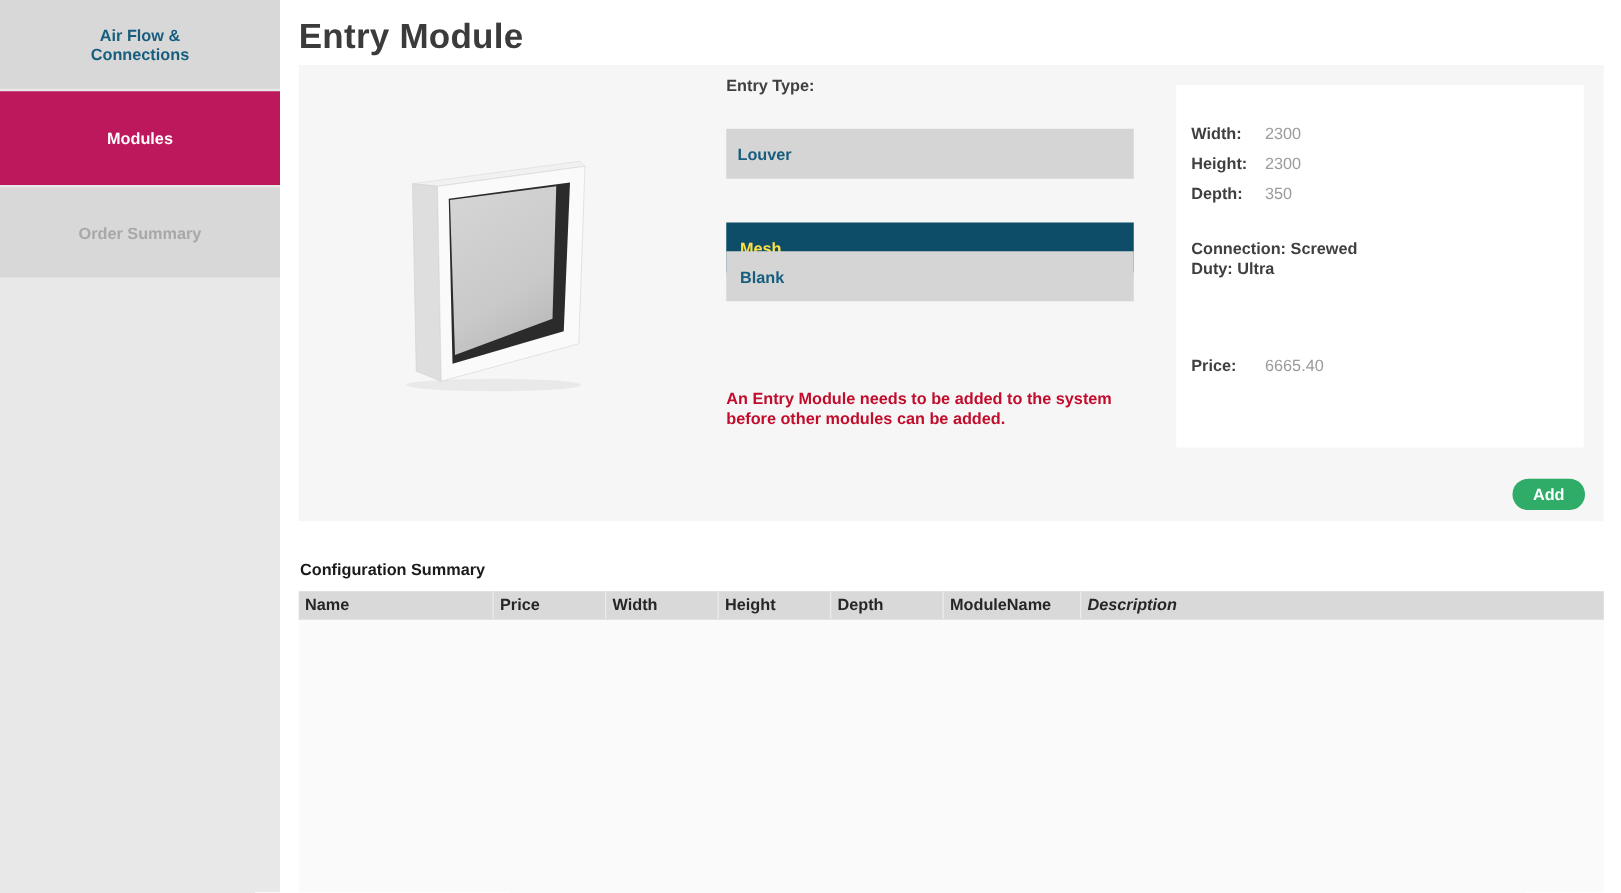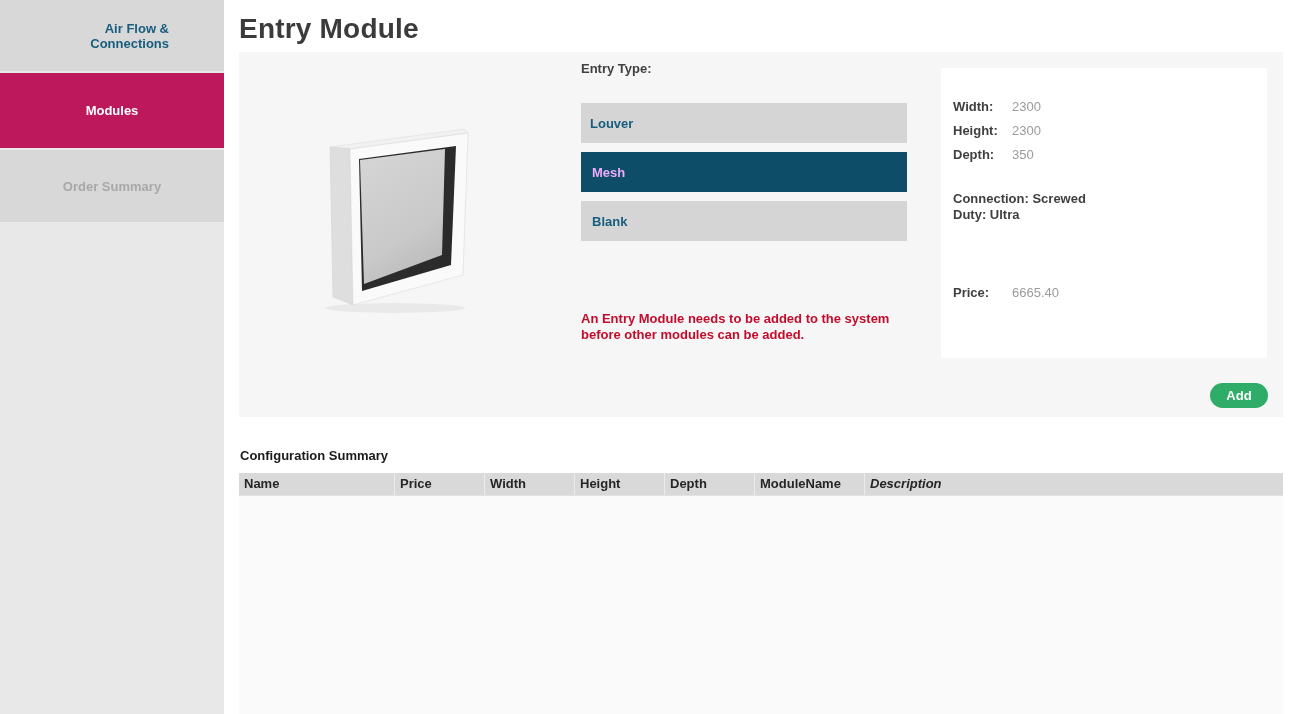--- a/index.html
+++ b/index.html
@@ -14,21 +14,21 @@
 
   
   .sidebar {
     position:absolute; left:0; top:0;
     width:224px; height:714px;
     background:#e8e8e8;
   }
   .side-item {
     width:224px;
     display:flex; align-items:center; justify-content:center;
-    text-align:right;
+    text-align:center;
     font-size:13px; font-weight:bold;
     line-height:15px;
     cursor:pointer;
   }
   .side-item.step1 { height:71px; background:#d8d8d8; color:#175d7d; margin-bottom:2px; padding:0 55px; }
   .side-item.active { height:75px; background:#be185d; color:#ffffff; margin-bottom:2px; }
   .side-item.disabled { height:72px; background:#d8d8d8; color:#a8a8a8; cursor:default; }
 
   
   .page-title {
@@ -56,21 +56,21 @@
   .opt-btn {
     position:absolute; left:342px;
     width:326px; height:40px;
     display:flex; align-items:center;
     padding-left:11px;
     font-size:13px; font-weight:bold;
     background:#d5d5d5; color:#175d7d;
     border:none; cursor:pointer;
     font-family:"Liberation Sans", sans-serif;
   }
-  .opt-btn.selected { background:#0d4d68; color:#f0abfc; }
+  .opt-btn.selected { background:#0d4d68; color:#fde047;margin-top:26px; }
   .opt-btn.b1 { top:51px;padding-left:9px; }
   .opt-btn.b2 { top:100px; }
   .opt-btn.b3 { top:149px; }
 
   .warning {
     position:absolute; left:342px; top:259px;
     width:340px;
     font-size:13px; font-weight:bold; color:#c20c2c;
     line-height:16px;
   }

